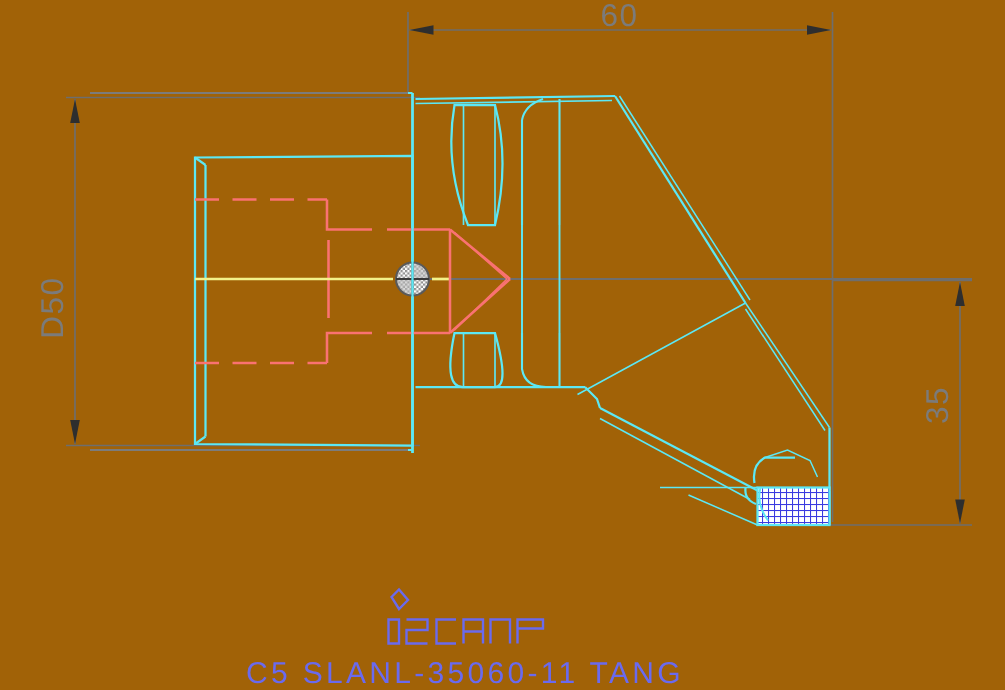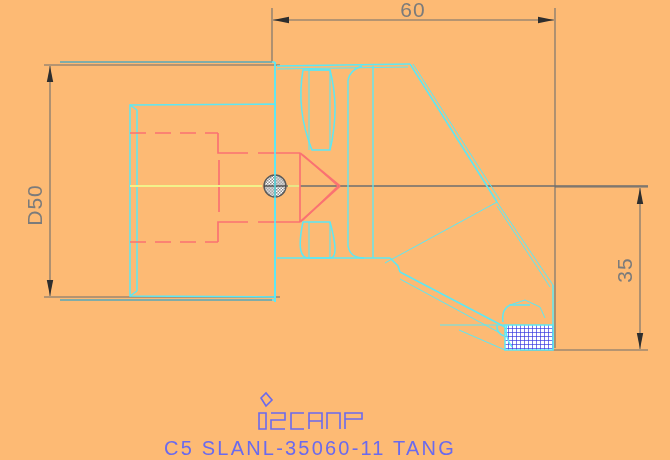--- a/index.html
+++ b/index.html
@@ -4,21 +4,21 @@
 <style>
   html, body {
     margin: 0;
     padding: 0;
     background: #fdfefb;
   }
   #canvas-wrap {
     position: relative;
     width: 670px;
     height: 460px;
-    background: #fdba74;
+    background: #a16207;
     overflow: hidden;
     font-family: "Liberation Sans", sans-serif;
   }
   svg#drawing {
     position: absolute;
     left: 0;
     top: 0;
     width: 670px;
     height: 460px;
     display: block;

